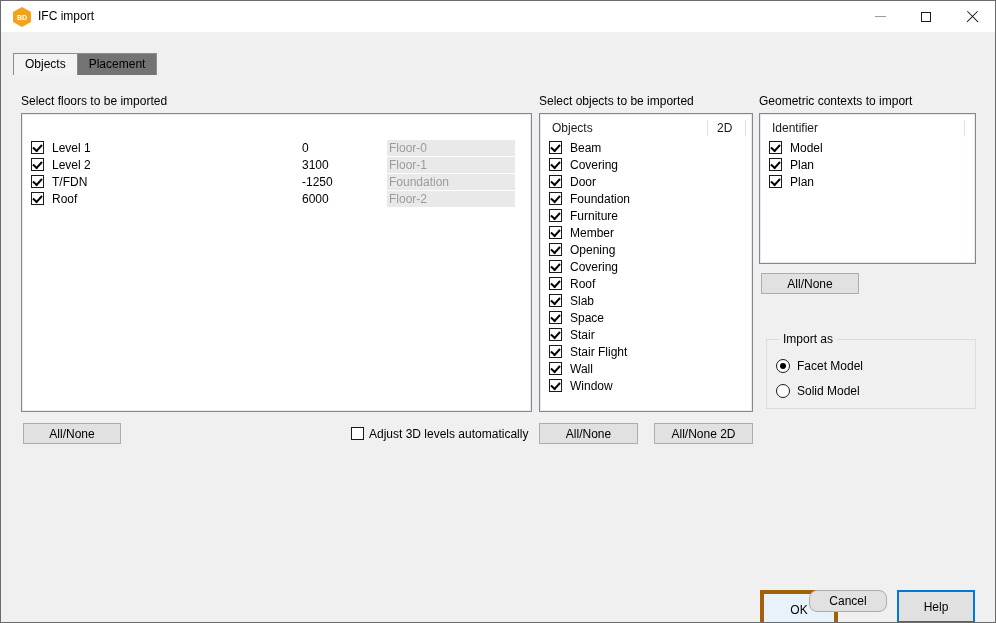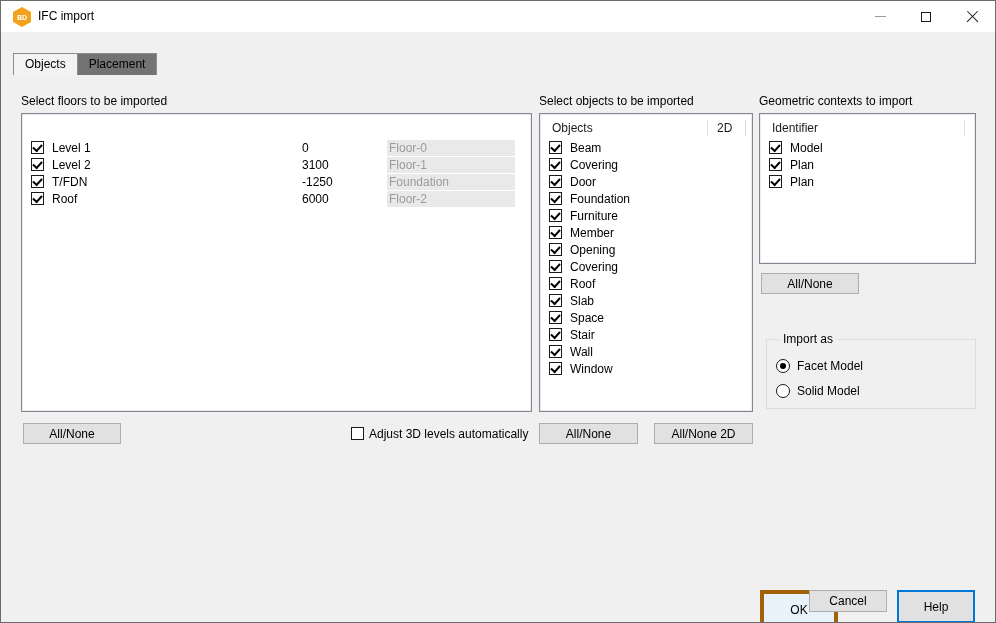--- a/index.html
+++ b/index.html
@@ -70,21 +70,21 @@
   .lv-objects .s1{ left:165px; } .lv-objects .s2{ left:203px; }
   
   .lv-contexts .h1{ left:10px; }
   .lv-contexts .s1{ left:202px; }
   
   .btn{
     position:absolute; height:21px; background:#e1e1e1; border:1px solid #adadad;
     font-size:12px; color:#000; display:flex; align-items:center; justify-content:center;
   }
   .btn-ok{ background:#e7f2fb; border:4px solid #a16207; height:39px;margin-left:40px; }
-  .btn-cancel{ height:22px; }
+  .btn-cancel{ height:22px;border-radius:8px; }
   .btn-help{ border:2px solid #0078d7; height:33px; }
   
   .chk-line{ position:absolute; }
   .chk-line .cb2{
     position:absolute; left:0; top:0; width:13px; height:13px; background:#fff; border:1px solid #1a1a1a;
   }
   .chk-line .lbl{ position:absolute; left:18px; top:0; line-height:14px; font-size:12px; white-space:nowrap; }
   
   .groupbox{
     position:absolute; border:1px solid #dcdcdc; background:#f0f0f0;
@@ -214,20 +214,24 @@
       <div class="lv-row">
         <div class="cb" data-checked="true"></div>
         <span class="txt">Space</span>
       </div>
       <div class="lv-row">
         <div class="cb" data-checked="true"></div>
         <span class="txt">Stair</span>
       </div>
       <div class="lv-row">
         <div class="cb" data-checked="true"></div>
+        <span class="txt">Stair Flight</span>
+      </div>
+      <div class="lv-row">
+        <div class="cb" data-checked="true"></div>
         <span class="txt">Wall</span>
       </div>
       <div class="lv-row">
         <div class="cb" data-checked="true"></div>
         <span class="txt">Window</span>
       </div>
     </div>
   </div>
 
   <div class="lv lv-contexts" style="left:758px; top:112px; width:217px; height:151px;padding-left:18px;">

